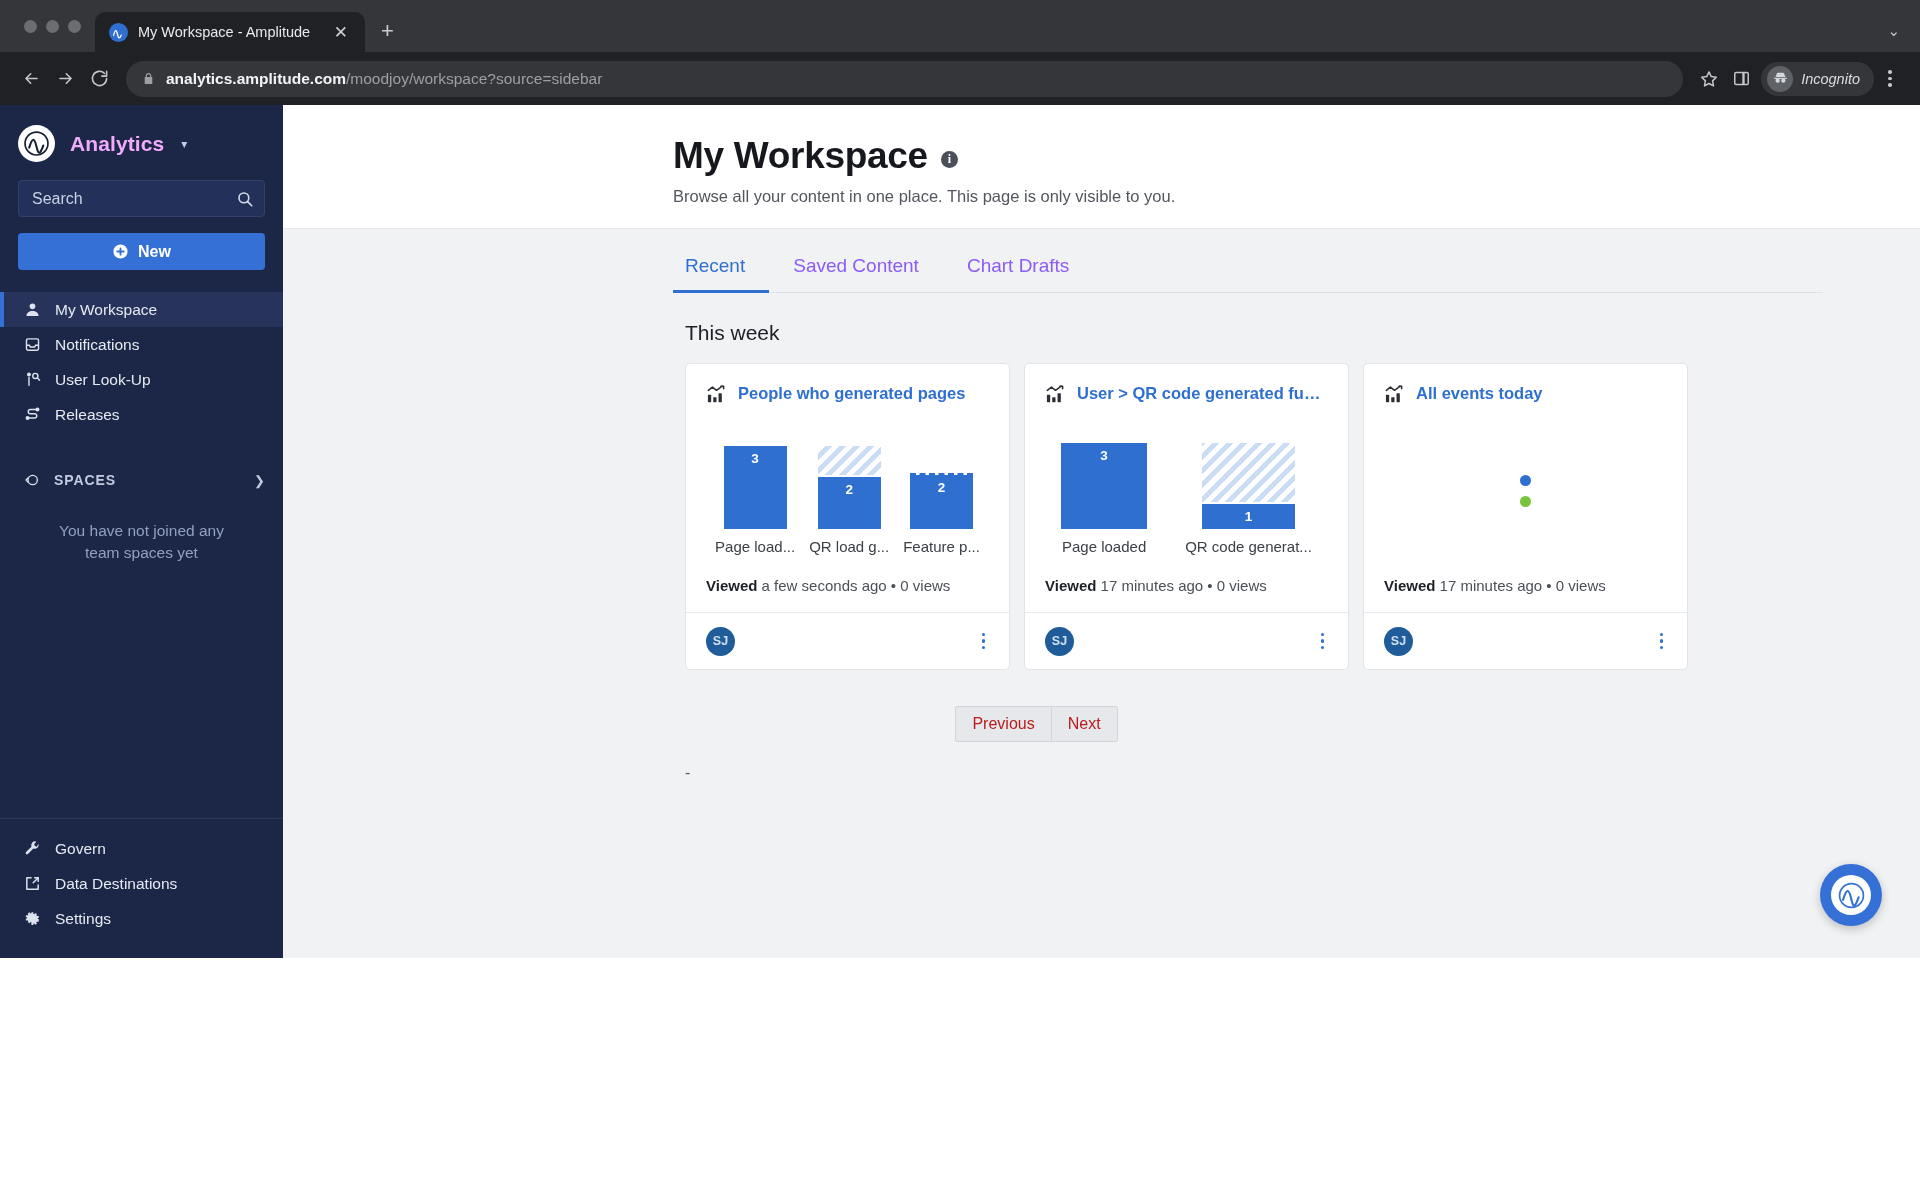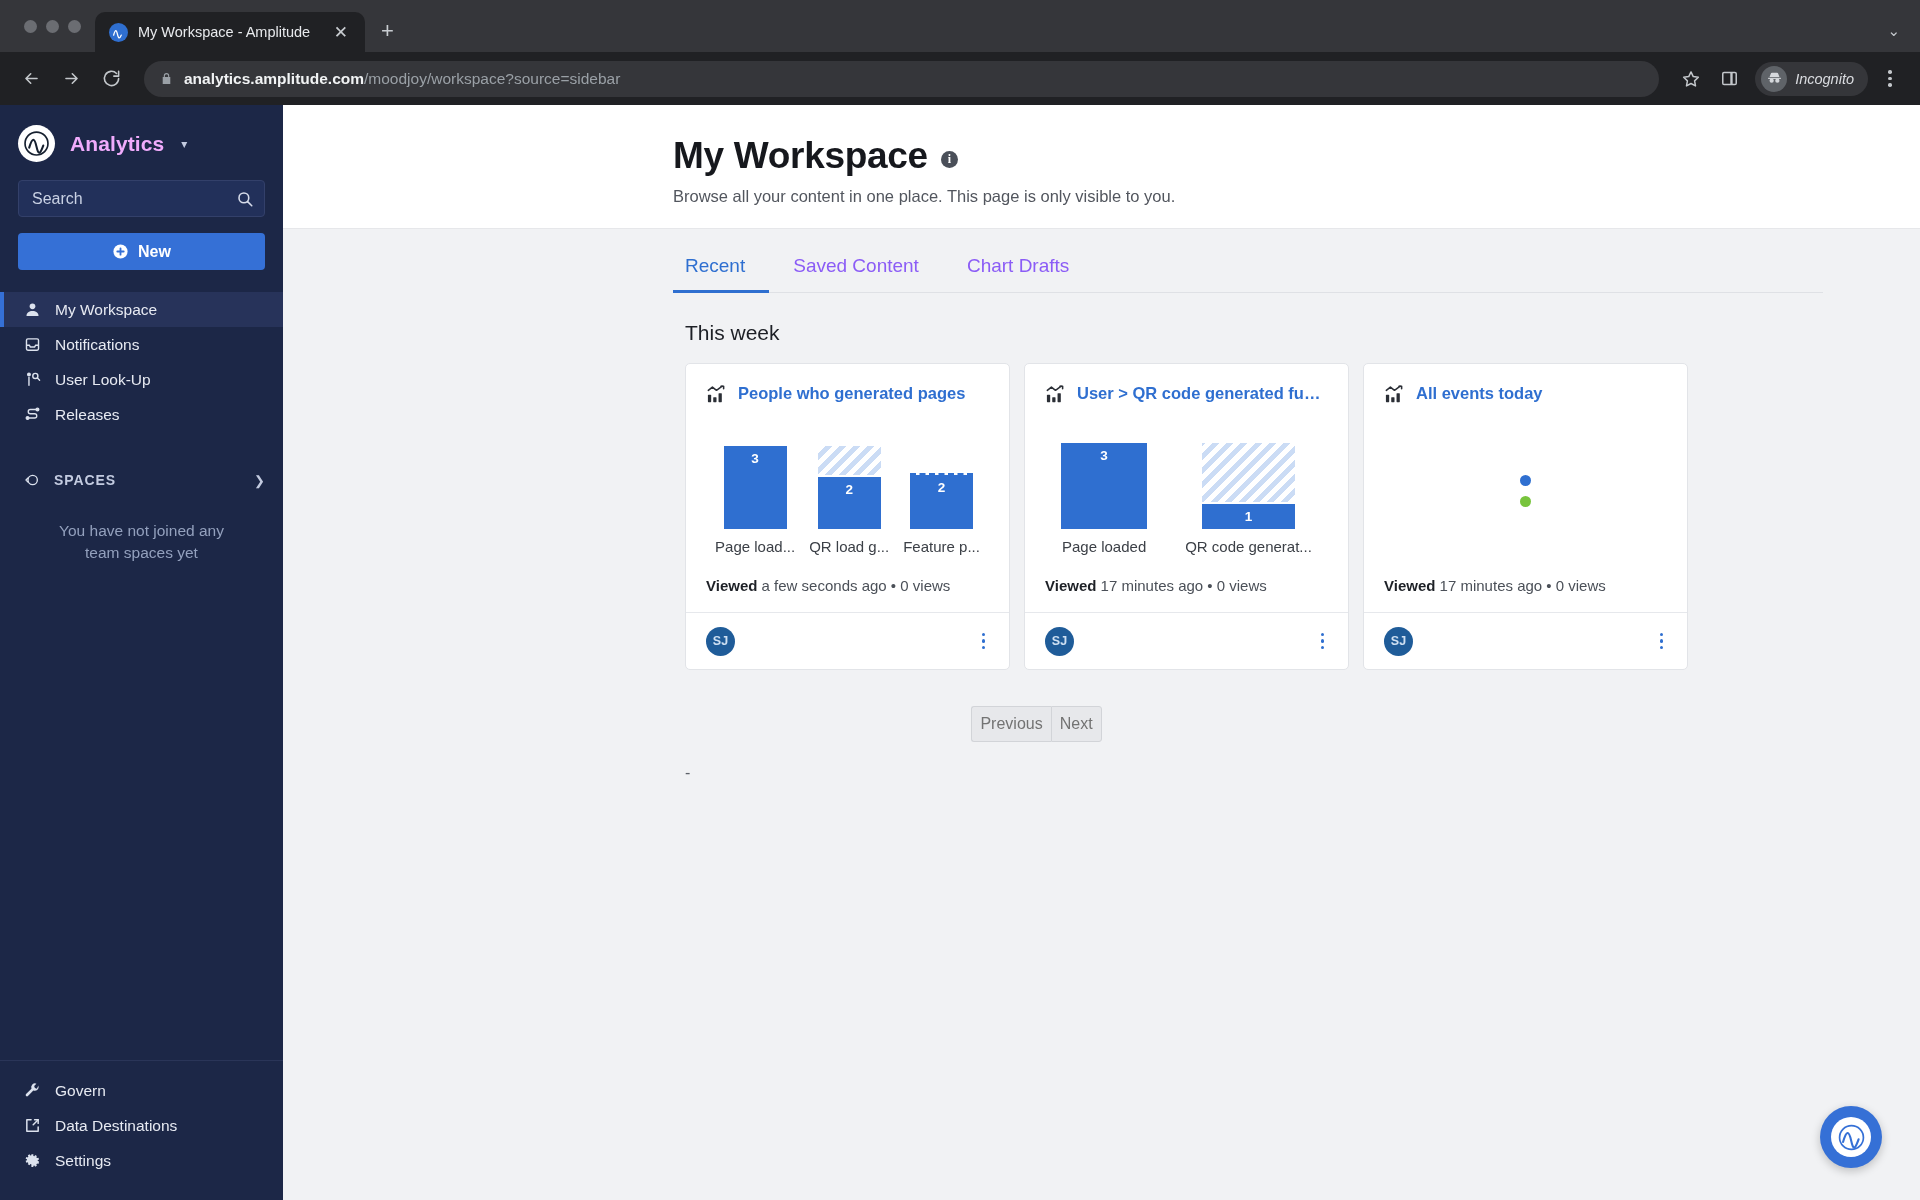--- a/index.html
+++ b/index.html
@@ -4,21 +4,21 @@
 <style>
   * { box-sizing: border-box; margin: 0; padding: 0; }
   html, body {
     width: 1920px; height: 1200px;
     font-family: "Liberation Sans", sans-serif;
     overflow: hidden;
     background: #ffffff;
   }
 
   
-  .browser { width: 1920px; height: 1200px; display: flex; flex-direction: column; }
+  .browser { width: 1920px; height: 958px; display: flex; flex-direction: column; }
   .tabstrip {
     height: 52px; background: #35363a; display: flex; align-items: flex-end;
     padding-left: 14px; position: relative; flex: 0 0 52px;
   }
   .win-dots { display: flex; align-items: center; gap: 9px; height: 52px; padding: 0 14px 0 10px; }
   .win-dot { width: 13px; height: 13px; border-radius: 50%; background: #6b6d72; }
   .tab {
     height: 40px; background: #202124; border-radius: 10px 10px 0 0;
     display: flex; align-items: center; gap: 10px; padding: 0 12px 0 14px;
     min-width: 270px; position: relative;
@@ -30,21 +30,21 @@
   .tab-title {
     color: #e8eaed; font-size: 14.5px; white-space: nowrap;
     overflow: hidden; text-overflow: ellipsis; flex: 1;
   }
   .tab-close { color: #c8ccd0; font-size: 17px; line-height: 1; padding: 3px 5px; cursor: pointer; }
   .newtab { color: #c8ccd0; font-size: 22px; line-height: 1; margin: 0 0 10px 16px; cursor: pointer; }
   .tabstrip-right { margin-left: auto; margin-bottom: 12px; margin-right: 20px; color: #c8ccd0; font-size: 15px; }
 
   .toolbar {
     height: 53px; background: #202124; display: flex; align-items: center;
-    padding: 0 14px; gap: 6px; flex: 0 0 53px;
+    padding: 0 14px; gap: 0; flex: 0 0 53px;
   }
   .nav-btn {
     width: 34px; height: 34px; display: flex; align-items: center; justify-content: center;
     color: #c3c7cb; font-size: 19px; border-radius: 50%; cursor: pointer; flex: 0 0 34px;
   }
   .omnibox {
     flex: 1; height: 36px; background: #35363a; border-radius: 18px;
     display: flex; align-items: center; padding: 0 16px; gap: 11px; margin: 0 10px; cursor: text;
   }
   .omnibox-url { font-size: 15.5px; color: #9aa0a6; white-space: nowrap; }
@@ -180,22 +180,22 @@
   }
   .avatar {
     width: 29px; height: 29px; border-radius: 50%; background: #1f5c99; color: #cfe0f2;
     font-size: 12.5px; font-weight: 600; display: flex; align-items: center; justify-content: center;
   }
   .card-kebab { color: #2f6fd0; cursor: pointer; padding: 6px 4px; }
 
   .pager { display: flex; justify-content: center; margin-top: 36px; padding-right: 520px; }
   .pager-group { display: flex; }
   .pager-btn {
-    background: #e7e8eb; border: 1px solid #d2d4d8; color: #737373; font-size: 16px;
-    padding: 8px 8px; cursor: default;
+    background: #e7e8eb; border: 1px solid #d2d4d8; color: #b91c1c; font-size: 16px;
+    padding: 8px 16px; cursor: default;
   }
   .pager-btn:first-child { border-radius: 3px 0 0 3px; border-right: none; }
   .pager-btn:last-child { border-radius: 0 3px 3px 0; }
 
   .stray-dash { color: #5d6169; font-size: 16px; padding: 22px 0 0 12px; }
 
   .fab {
     position: absolute; right: 38px; bottom: 32px; width: 62px; height: 62px; border-radius: 50%;
     background: #3570d6; display: flex; align-items: center; justify-content: center;
     box-shadow: 0 3px 10px rgba(0,0,0,.22); cursor: pointer;

